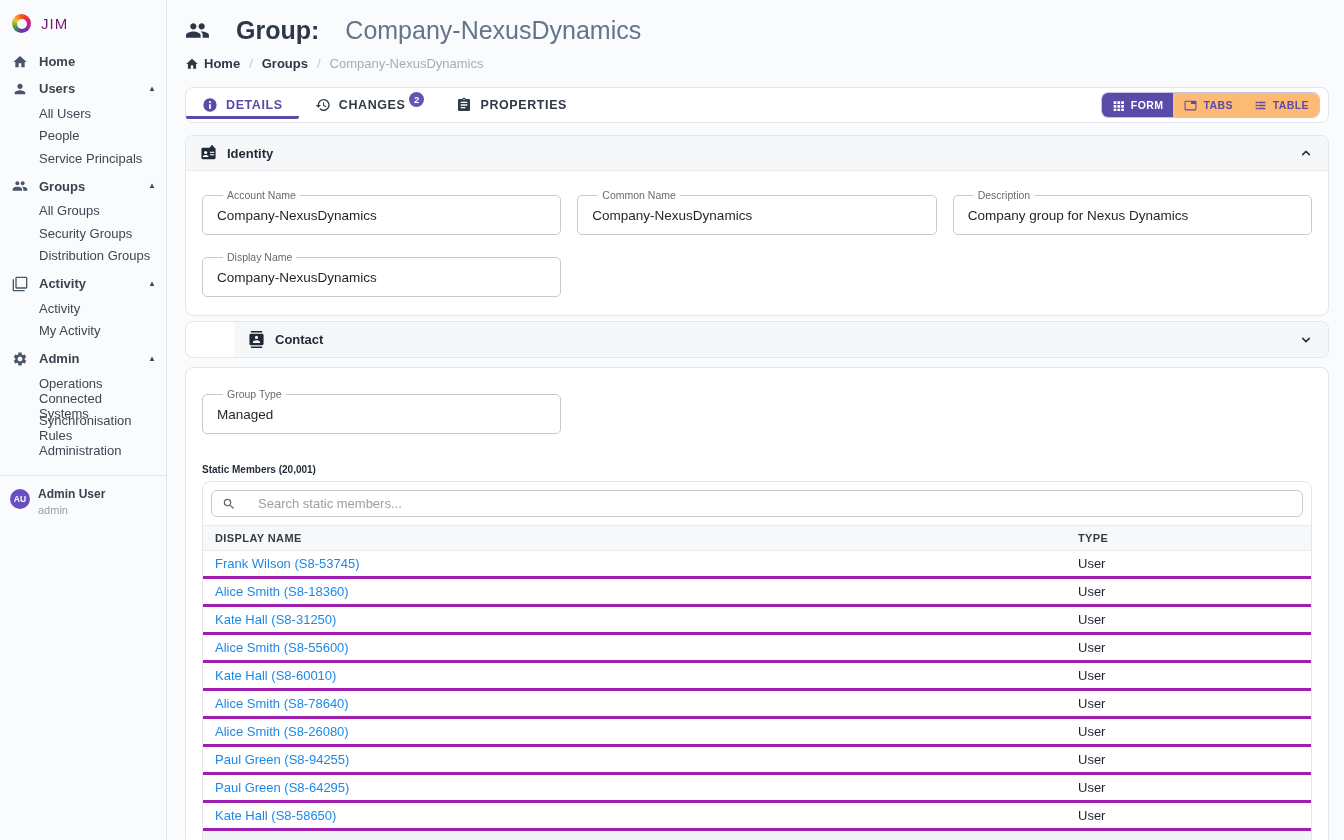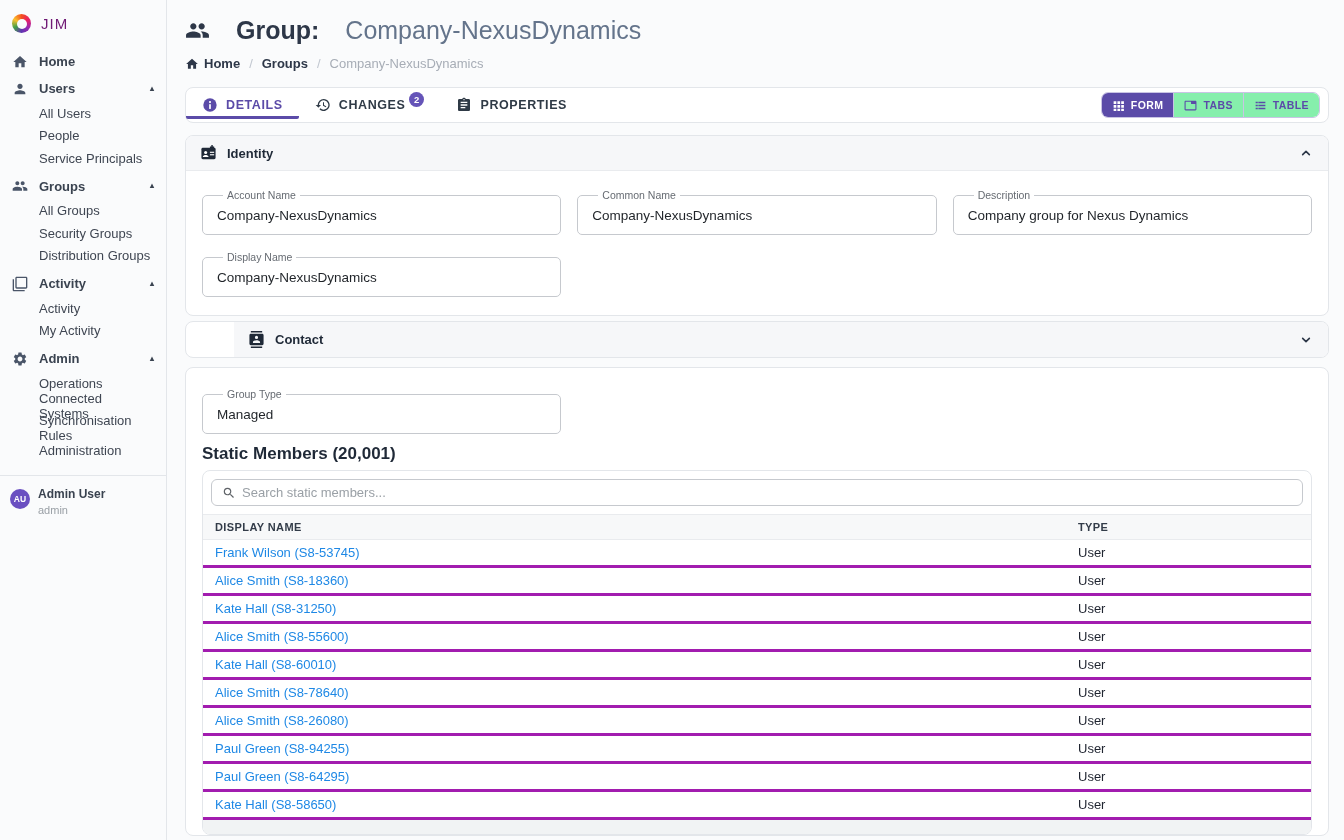--- a/index.html
+++ b/index.html
@@ -58,21 +58,21 @@
   .tab.active { color:#5b4ba8; border-bottom:3px solid #5b4ba8; padding-top:3px; border-radius:0 0 2px 2px; }
   .tab .ticon { width:16px; height:16px; color:#2f3a46; }
   .tab.active .ticon { color:#5b4ba8; }
   .badge { min-width:15px; height:15px; border-radius:8px; background:#6554b8; color:#fff;
     font-size:9.5px; font-weight:700; display:flex; align-items:center; justify-content:center;
     margin:-12px 0 0 -4px; padding:0 3px; }
 
   .view-switch { margin-left:auto; display:flex; align-items:stretch; border:1px solid #c9c4e4;
     border-radius:7px; overflow:hidden; background:#fff; }
   .vbtn { display:flex; align-items:center; gap:6px; font-size:10.5px; font-weight:700; letter-spacing:.4px;
-    padding:0 10px; height:24px; color:#5b4ba8; background:#86efac; border:none; cursor:pointer;
+    padding:0 10px; height:24px; color:#5b4ba8; background:#fdba74; border:none; cursor:pointer;
     font-family:"Liberation Sans", sans-serif; }
   .vbtn .vico { width:13px; height:13px; }
   .vbtn.active { background:#5b4ba8; color:#fff; }
   .vbtn + .vbtn { border-left:1px solid #c9c4e4; }
 
   
   .card { background:#fff; border:1px solid #e3e6ea; border-radius:8px; overflow:hidden; }
   .card-identity { margin-top:12px; }
   .card-contact  { margin-top:5px;padding-left:48px; }
   .card-group    { margin-top:9px; }
@@ -87,24 +87,24 @@
   .grid3 { display:grid; grid-template-columns:repeat(3,1fr); gap:22px 16px; }
 
   .field { position:relative; height:40px; border:1px solid #c6c9ce; border-radius:5px;
     background:#fff; display:flex; align-items:center; padding:0 12px; }
   .field label { position:absolute; top:-7px; left:20px; background:#fff; padding:0 4px;
     font-size:10.5px; color:#666b72; }
   .field input { border:none; outline:none; width:100%; background:transparent;
     font-size:13.5px; color:#1f2328; font-family:"Liberation Sans", sans-serif; }
 
   .group-body { padding:26px 16px 0; }
-  .members-label { margin-top:10px; font-size:17px; font-weight:700; color:#1f2937; }
+  .members-label { margin-top:30px; font-size:10px; font-weight:700; color:#1f2937; }
   .members-box { margin-top:6px; border:1px solid #e3e6ea; border-radius:8px; overflow:hidden; }
   .search-row { margin:8px; border:1px solid #c6c9ce; border-radius:6px; height:27px;
-    display:flex; align-items:center; gap:4px; padding:0 10px; }
+    display:flex; align-items:center; gap:20px; padding:0 10px; }
   .search-row .sico { width:14px; height:14px; color:#5f6368; flex:none; }
   .search-row input { border:none; outline:none; flex:1; font-size:13px; color:#1f2430;
     background:transparent; font-family:"Liberation Sans", sans-serif; }
   .search-row input::placeholder { color:#9aa0a6; }
 
   table.members { width:100%; border-collapse:collapse; }
   .members th { background:#f7f8f9; border-top:1px solid #e9ebee; border-bottom:1px solid #e9ebee;
     font-size:11px; font-weight:700; letter-spacing:.4px; color:#333c49; text-align:left; padding:6px 12px; }
   .members th.type-col, .members td.type-col { width:245px; }
   .members td { border-bottom:3px solid #a21caf; font-size:13px; color:#1f2430; padding:5px 12px; }

